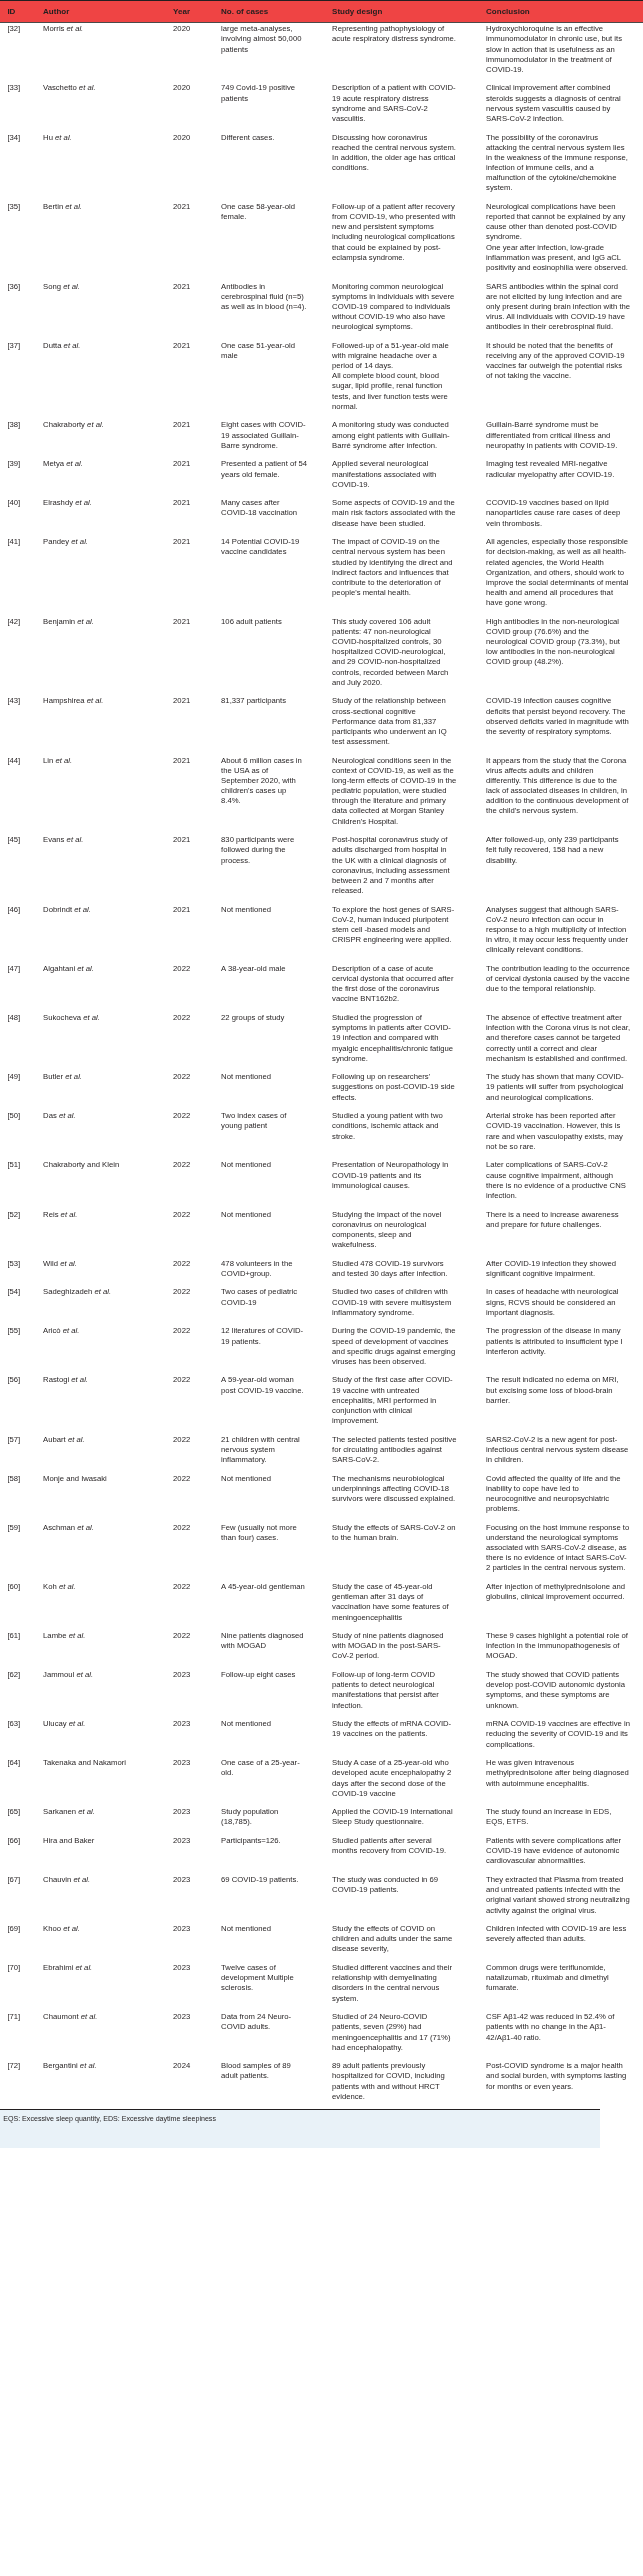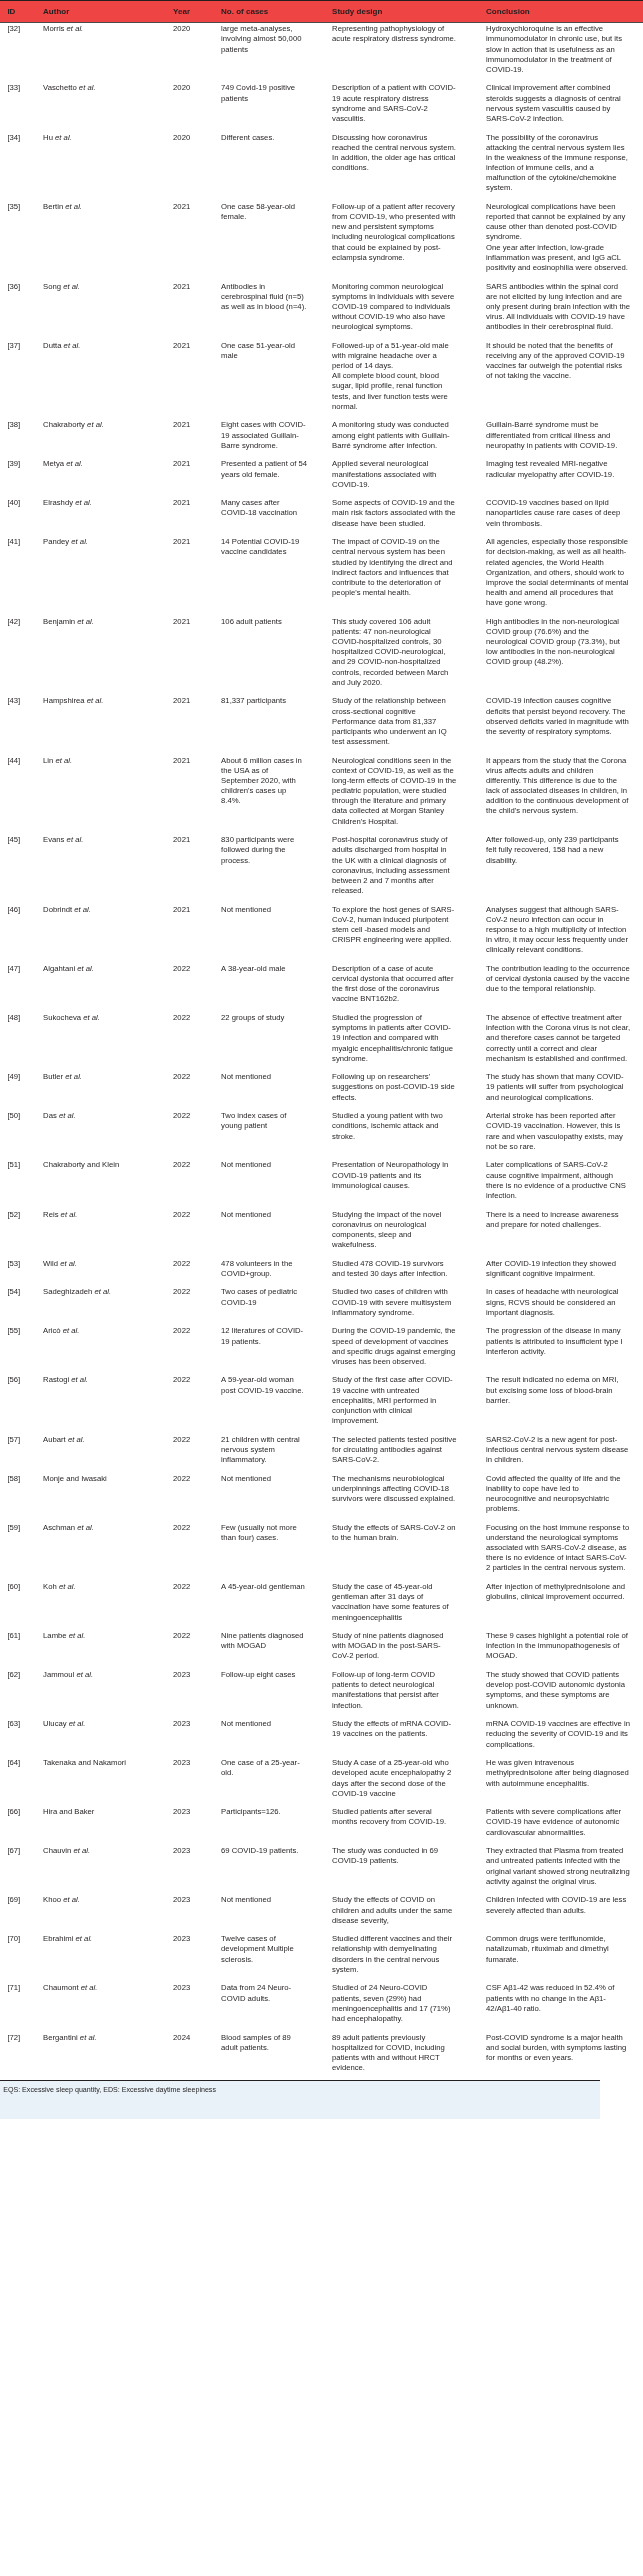--- a/index.html
+++ b/index.html
@@ -221,21 +221,21 @@
           <td class="c-cases pre">Not mentioned</td>
           <td class="c-design pre">Presentation of Neuropathology in COVID-19 patients and its immunological causes.</td>
           <td class="c-concl pre">Later complications of SARS-CoV-2 cause cognitive impairment, although there is no evidence of a productive CNS infection.</td>
         </tr>
         <tr>
           <td class="c-id">[52]</td>
           <td class="c-author"><span>Reis</span><span class="suffix"> et al.</span></td>
           <td class="c-year">2022</td>
           <td class="c-cases pre">Not mentioned</td>
           <td class="c-design pre">Studying the impact of the novel coronavirus on neurological components, sleep and wakefulness.</td>
-          <td class="c-concl pre">There is a need to increase awareness and prepare for noted challenges.</td>
+          <td class="c-concl pre">There is a need to increase awareness and prepare for future challenges.</td>
         </tr>
         <tr>
           <td class="c-id">[53]</td>
           <td class="c-author"><span>Wild</span><span class="suffix"> et al.</span></td>
           <td class="c-year">2022</td>
           <td class="c-cases pre">478 volunteers in the COVID+group.</td>
           <td class="c-design pre">Studied 478 COVID-19 survivors and tested 30 days after infection.</td>
           <td class="c-concl pre">After COVID-19 infection they showed significant cognitive impairment.</td>
         </tr>
         <tr>
@@ -318,20 +318,28 @@
           <td class="c-design pre">Study the effects of mRNA COVID-19 vaccines on the patients.</td>
           <td class="c-concl pre">mRNA COVID-19 vaccines are effective in reducing the severity of COVID-19 and its complications.</td>
         </tr>
         <tr>
           <td class="c-id">[64]</td>
           <td class="c-author"><span>Takenaka and Nakamori</span></td>
           <td class="c-year">2023</td>
           <td class="c-cases pre">One case of a 25-year-old.</td>
           <td class="c-design pre">Study A case of a 25-year-old who developed acute encephalopathy 2 days after the second dose of the COVID-19 vaccine</td>
           <td class="c-concl pre">He was given intravenous methylprednisolone after being diagnosed with autoimmune encephalitis.</td>
+        </tr>
+        <tr>
+          <td class="c-id">[65]</td>
+          <td class="c-author"><span>Sarkanen</span><span class="suffix"> et al.</span></td>
+          <td class="c-year">2023</td>
+          <td class="c-cases pre">Study population (18,785).</td>
+          <td class="c-design pre">Applied the COVID-19 International Sleep Study questionnaire.</td>
+          <td class="c-concl pre">The study found an increase in EDS, EQS, ETFS.</td>
         </tr>
         <tr>
           <td class="c-id">[66]</td>
           <td class="c-author"><span>Hira and Baker</span></td>
           <td class="c-year">2023</td>
           <td class="c-cases pre">Participants=126.</td>
           <td class="c-design pre">Studied patients after several months recovery from COVID-19.</td>
           <td class="c-concl pre">Patients with severe complications after COVID-19 have evidence of autonomic cardiovascular abnormalities.</td>
         </tr>
         <tr>

